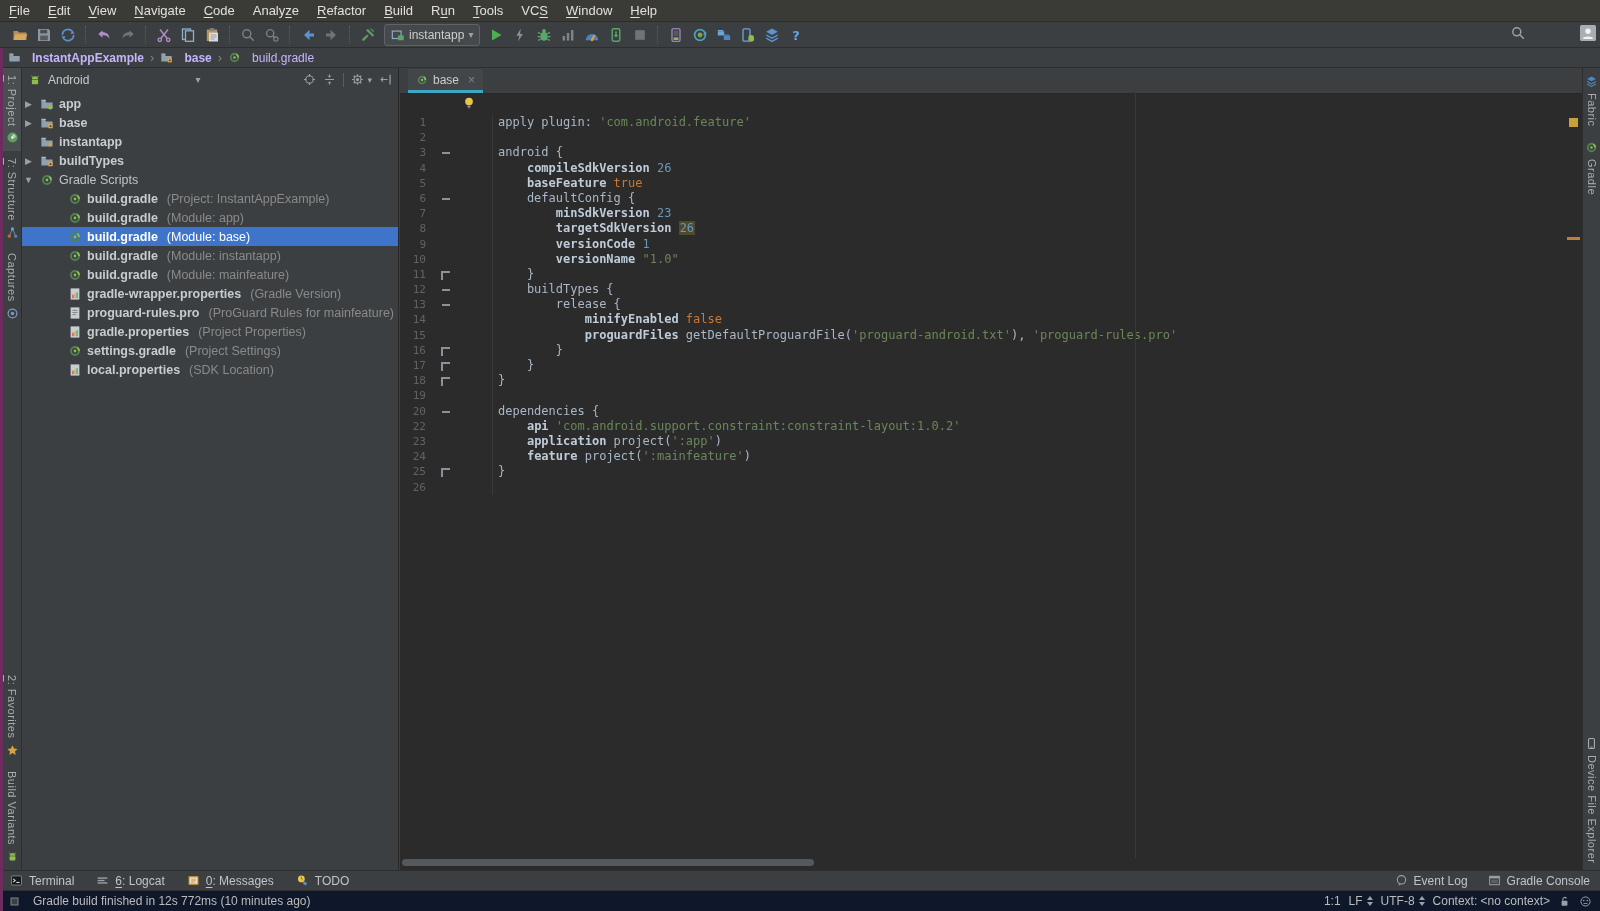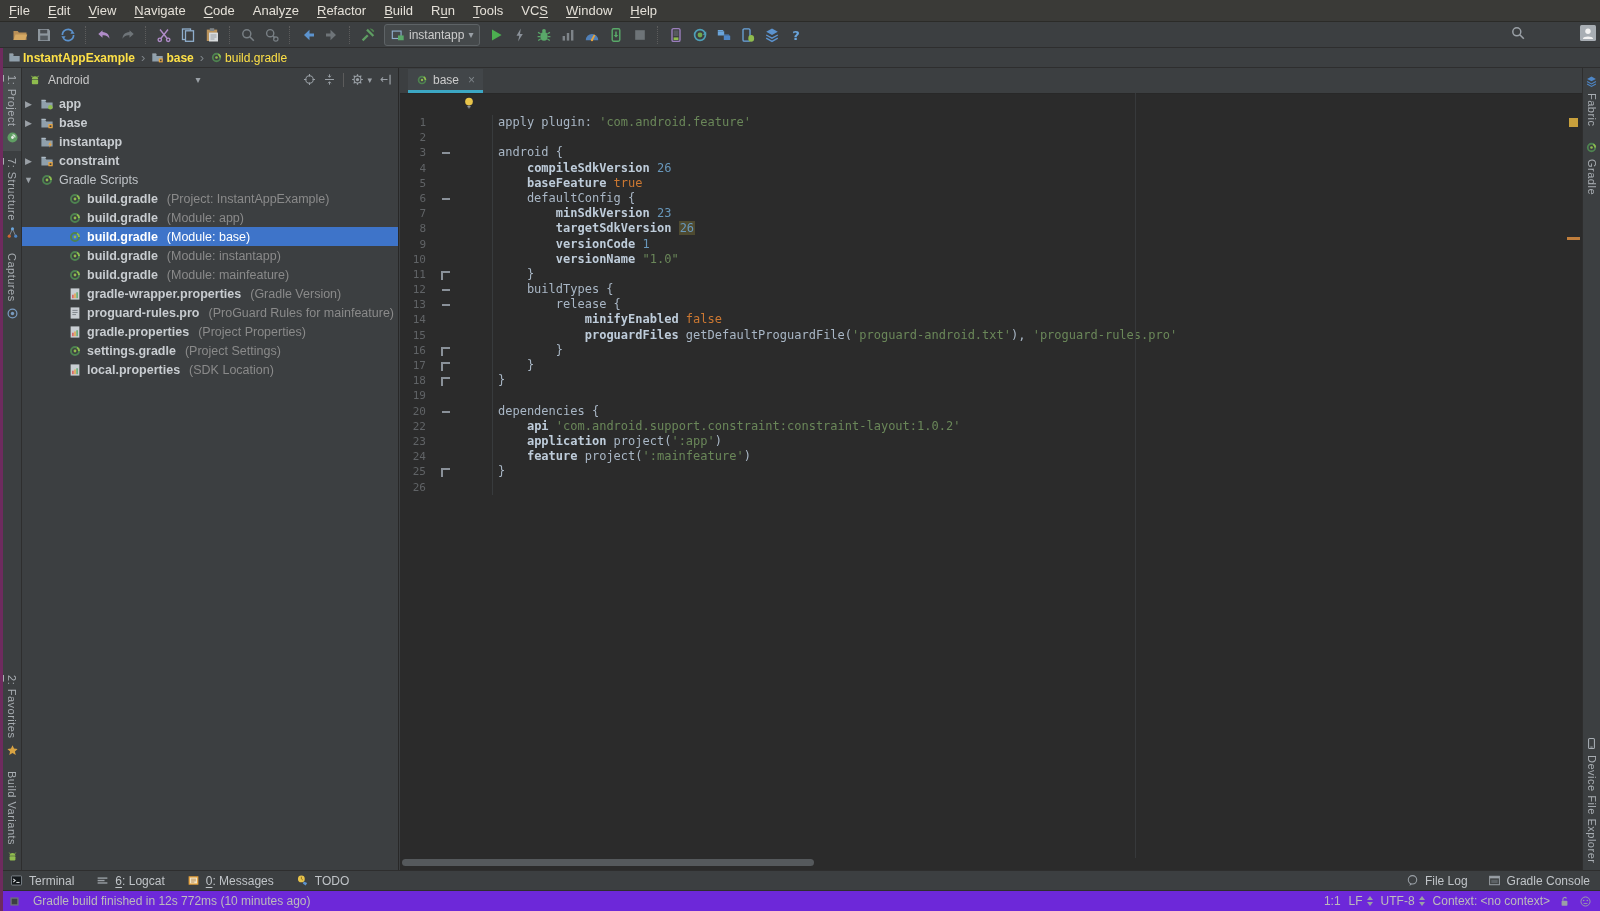--- a/index.html
+++ b/index.html
@@ -21,21 +21,21 @@
   .tb-btn{width:24px;height:22px;display:flex;align-items:center;justify-content:center;}
   .tb-sep{width:1px;height:18px;border-left:1px dotted #5C5C5C;margin:0 5px;}
   #run-config{display:flex;align-items:center;gap:4px;height:20px;padding:0 6px;margin:0 4px;
               border:1px solid #5E6366;border-radius:3px;background:#45494B;color:#CCCCCC;}
   #run-config .caret{color:#9AA0A6;font-size:10px;}
   #toolbar-right{position:absolute;right:4px;top:3px;display:flex;align-items:center;gap:54px;}
 
   
   #navbar{position:absolute;left:0;top:48px;width:1600px;height:20px;background:#3C3F41;
           border-bottom:1px solid #2E2E2E;display:flex;align-items:center;padding-left:8px;box-sizing:border-box;}
-  .crumb{display:flex;align-items:center;gap:2px;color:#fde047;}
+  .crumb{display:flex;align-items:center;gap:11px;color:#c4b5fd;}
   .crumb .lbl{font-weight:bold;}
   .crumb.last .lbl{font-weight:normal;}
   .crumb-sep{color:#7E8489;margin:0 6px;font-size:13px;}
 
   
   #purple-strip{position:absolute;left:0;top:48px;width:3px;height:863px;background:#6E2B5E;z-index:30;}
 
   
   .side-bar{position:absolute;top:68px;height:802px;background:#3C3F41;display:flex;flex-direction:column;
             box-sizing:border-box;z-index:10;}
@@ -92,21 +92,21 @@
   #hscroll{position:absolute;left:2px;bottom:4px;width:412px;height:7px;background:#55595C;border-radius:4px;}
 
   
   #bottom-bar{position:absolute;left:0;top:870px;width:1600px;height:20px;background:#3C3F41;
               border-top:1px solid #2E2E2E;display:flex;align-items:center;box-sizing:border-box;padding:0 10px;}
   .btab{display:flex;align-items:center;gap:6px;margin-right:22px;color:#C0C4C8;}
   #bottom-right{margin-left:auto;display:flex;align-items:center;gap:20px;}
   #bottom-right .btab{margin-right:0;}
 
   
-  #status-bar{position:absolute;left:0;top:890px;width:1600px;height:21px;background:#6d28d9;
+  #status-bar{position:absolute;left:0;top:890px;width:1600px;height:21px;background:#0f172a;
               border-top:1px solid #2E2E2E;display:flex;align-items:center;box-sizing:border-box;padding:0 8px;color:#BBBBBB;}
   #status-left{display:flex;align-items:center;gap:12px;}
   #status-right{margin-left:auto;display:flex;align-items:center;gap:8px;}
   .ud{display:inline-block;width:7px;height:10px;position:relative;margin-left:3px;vertical-align:-1px;}
   .ud::before{content:"";position:absolute;left:1px;top:0;border-left:3px solid transparent;border-right:3px solid transparent;border-bottom:4px solid #9AA0A6;}
   .ud::after{content:"";position:absolute;left:1px;bottom:0;border-left:3px solid transparent;border-right:3px solid transparent;border-top:4px solid #9AA0A6;}
 </style>
 </head>
 <body>
 
@@ -498,21 +498,21 @@
         <div class="trow">
           <span class="arrow">▶</span>
           <span class="ic">
             <svg width="14" height="14" viewBox="0 0 16 16" xmlns="http://www.w3.org/2000/svg">
               <path d="M1.6 4.6h4.4l1.2 1.6h7.2V13H1.6z" fill="#90A0AC"></path>
               <path d="M1.6 3.2h4.6l1 1.4H1.6z" fill="#AEBBC5"></path>
               <rect x="9.6" y="9.2" width="4.8" height="4.8" fill="#E8A33D"></rect>
               <rect x="11" y="10.6" width="2" height="2" fill="#3C3F41"></rect>
             </svg>
           </span>
-          <span class="nm bold">constraint</span>
+          <span class="nm bold">buildTypes</span>
         </div>
         <div class="trow">
           <span class="arrow">▼</span>
           <span class="ic">
             <svg width="14" height="14" viewBox="0 0 16 16" xmlns="http://www.w3.org/2000/svg">
               <circle cx="8" cy="8" r="4.6" fill="none" stroke="#4E8350" stroke-width="2.2"></circle>
               <path d="M12.6 8a4.6 4.6 0 0 0-2.3-4" stroke="#8FBC4E" stroke-width="2.2" fill="none"></path>
               <circle cx="8" cy="8" r="1.6" fill="#8FBC4E"></circle>
             </svg>
           </span>
@@ -895,21 +895,21 @@
         </div>
       </div>
     <div id="bottom-right">
         <div class="btab">
           <span class="ic">
             <svg width="13" height="13" viewBox="0 0 16 16" xmlns="http://www.w3.org/2000/svg">
               <circle cx="8" cy="7.2" r="5.2" fill="none" stroke="#9AA0A6" stroke-width="1.3"></circle>
               <path d="M5.4 11.8L4.2 14.6l3-1.6z" fill="#9AA0A6"></path>
             </svg>
           </span>
-          <span>File Log</span>
+          <span>Event Log</span>
         </div>
         <div class="btab">
           <span class="ic">
             <svg width="13" height="13" viewBox="0 0 16 16" xmlns="http://www.w3.org/2000/svg">
               <rect x="2" y="2.8" width="12" height="10.4" fill="none" stroke="#9AA0A6" stroke-width="1.2"></rect>
               <rect x="2" y="2.8" width="12" height="2.6" fill="#9AA0A6"></rect>
               <rect x="4" y="7" width="8" height="4.4" fill="#5C6165"></rect>
             </svg>
           </span>
           <span>Gradle Console</span>

